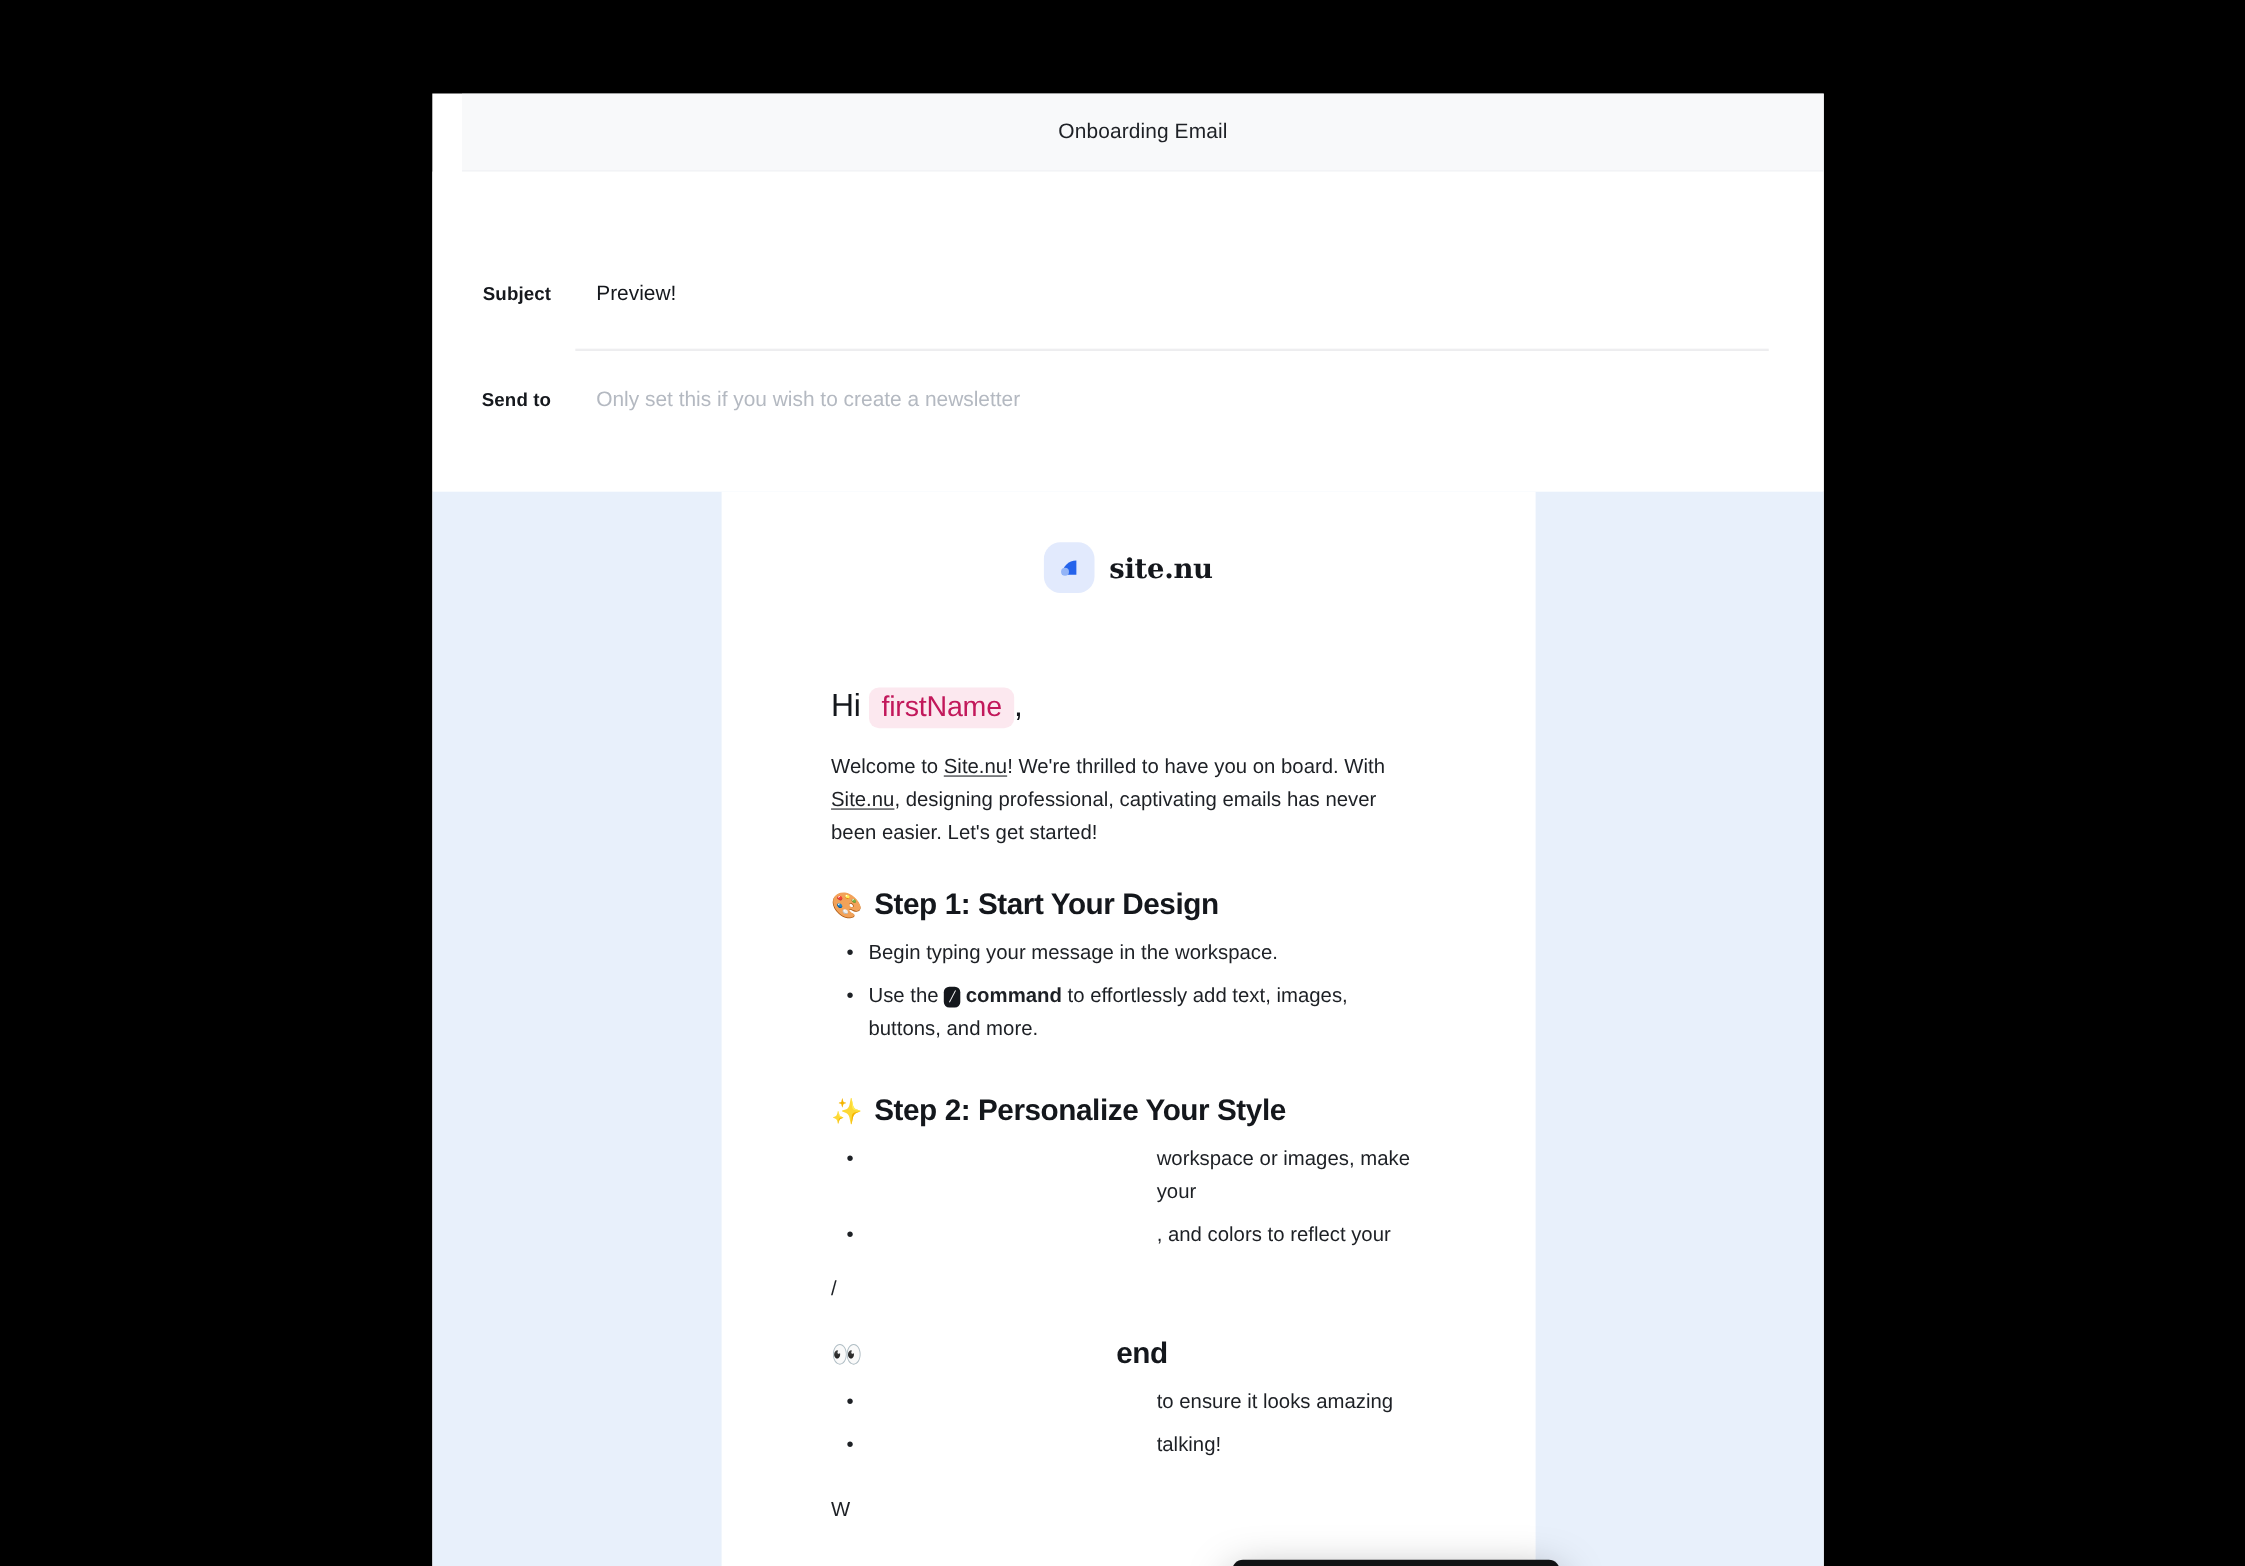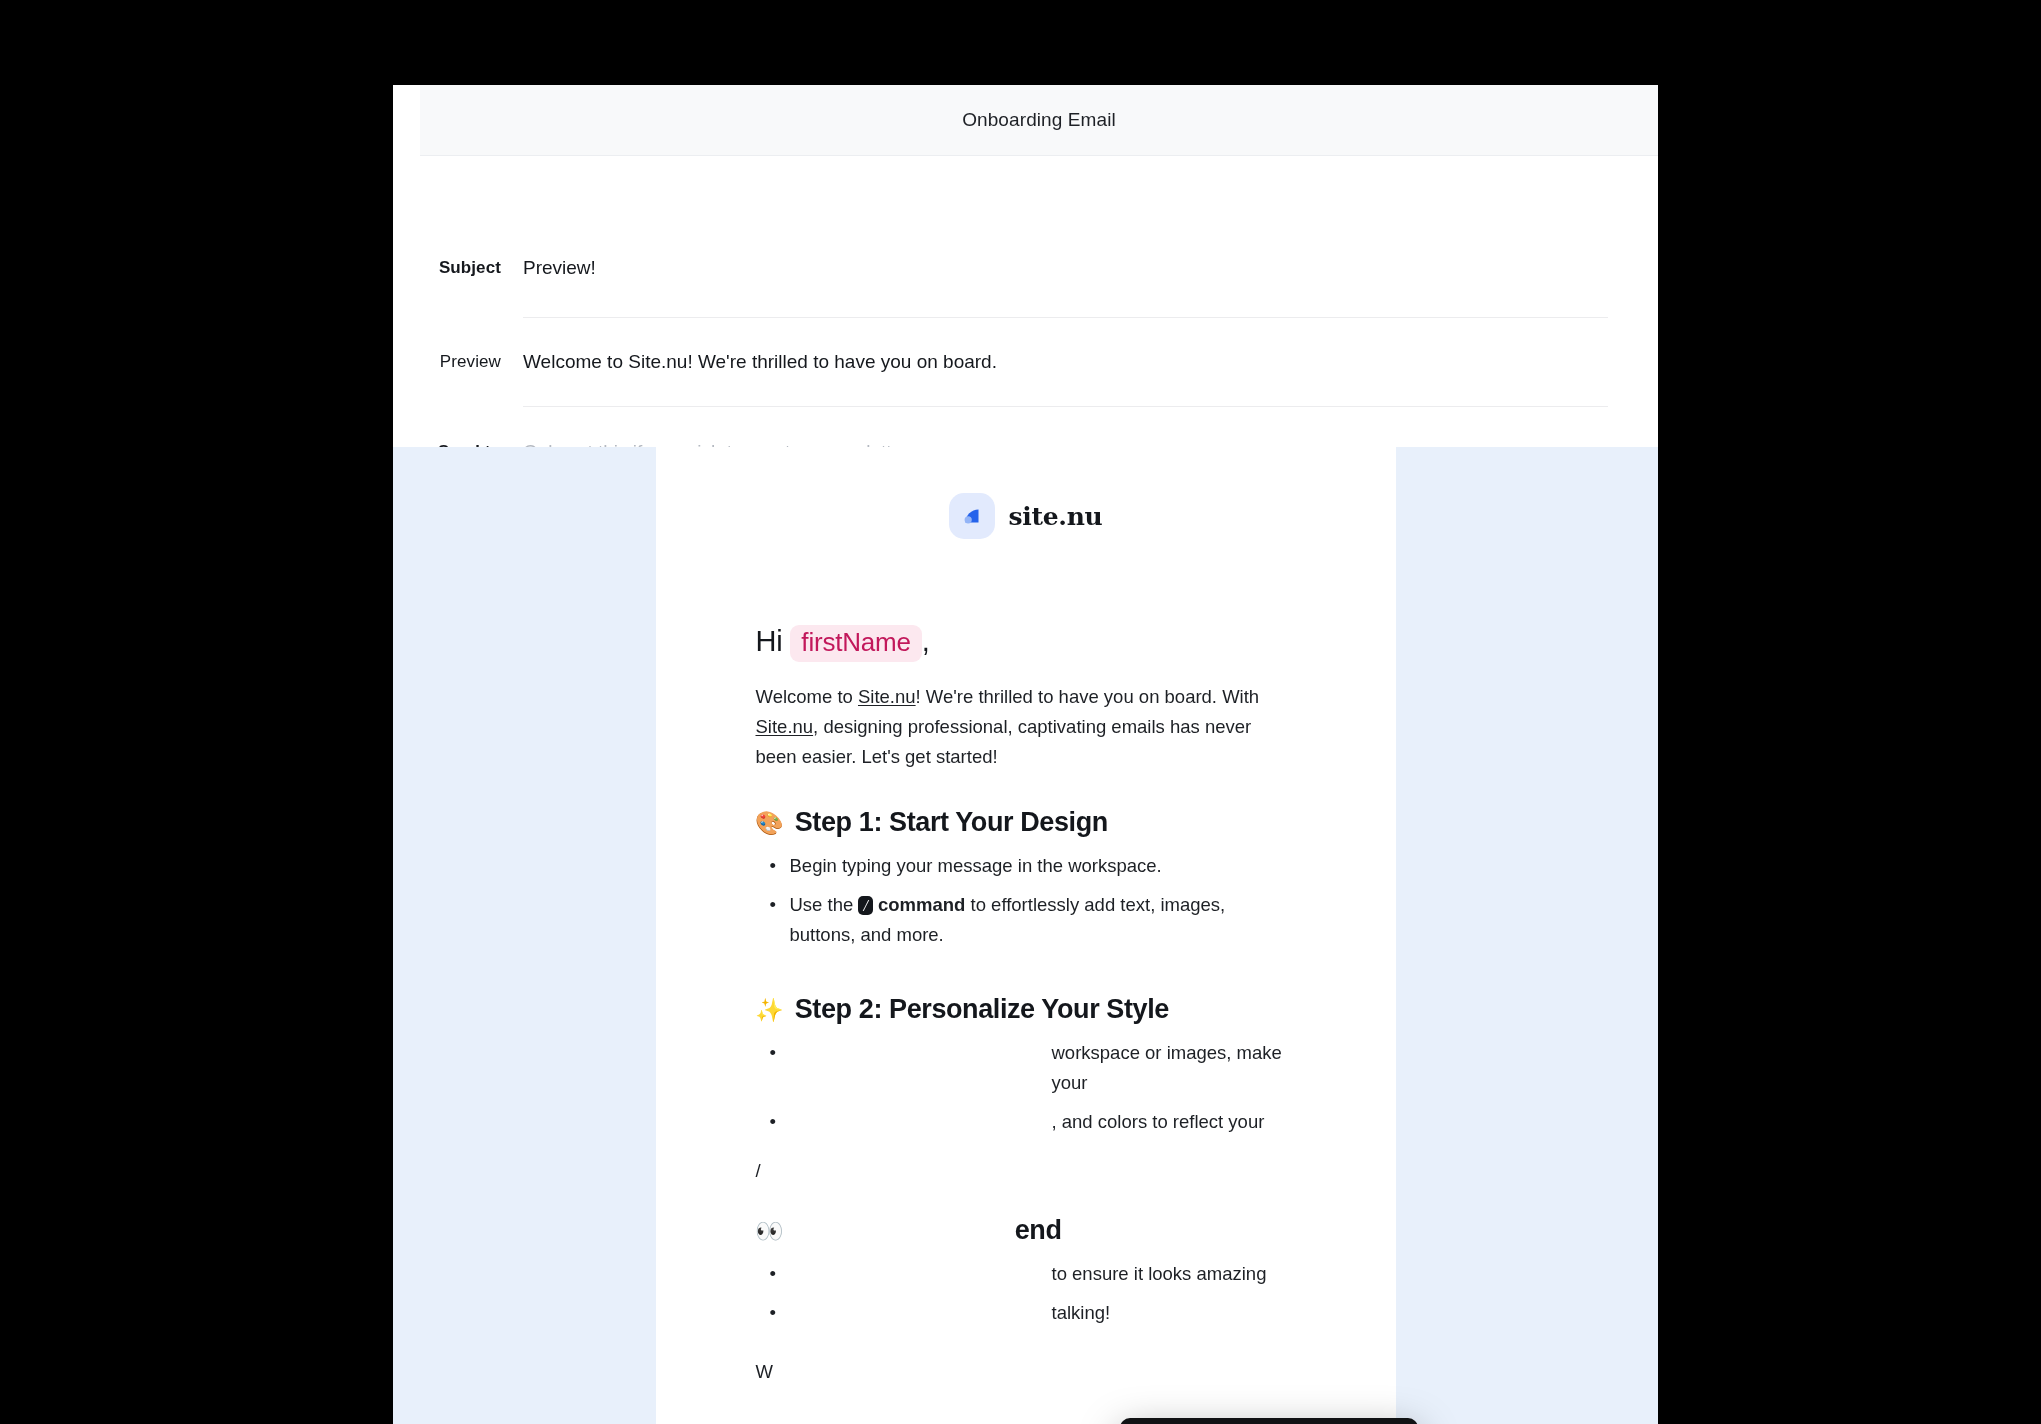--- a/index.html
+++ b/index.html
@@ -43,20 +43,21 @@
   #meta {
     background: #ffffff;
     padding: 0 0 0 0;
     height: 291px;
   }
   .field-row {
     display: flex;
     align-items: flex-start;
     padding: 0 50px 0 0;
     margin-left: 0;
+    gap: 19px;
   }
   .field-row .label {
     width: 130px;
     min-width: 130px;
     text-align: right;
     padding-right: 22px;
     font-size: 17px;
     color: #15181d;
     font-weight: 600;
     padding-top: 2px;
@@ -223,26 +224,20 @@
   <div id="meta">
 
     <div class="field-row sp-subject">
       <div class="label">Subject</div>
       <div class="field-cell">
         <div class="field-val">Preview!</div>
       </div>
     </div>
     <div class="field-sep"></div>
 
-    <div class="field-row sp-preview">
-      <div class="label light">Preview</div>
-      <div class="field-cell">
-        <div class="field-val">Welcome to Site.nu! We're thrilled to have you on board.</div>
-      </div>
-    </div>
     <div class="field-sep"></div>
 
     <div class="field-row sp-sendto">
       <div class="label">Send to</div>
       <div class="field-cell">
         <div class="field-val ph">Only set this if you wish to create a newsletter</div>
       </div>
     </div>
 
   </div>

